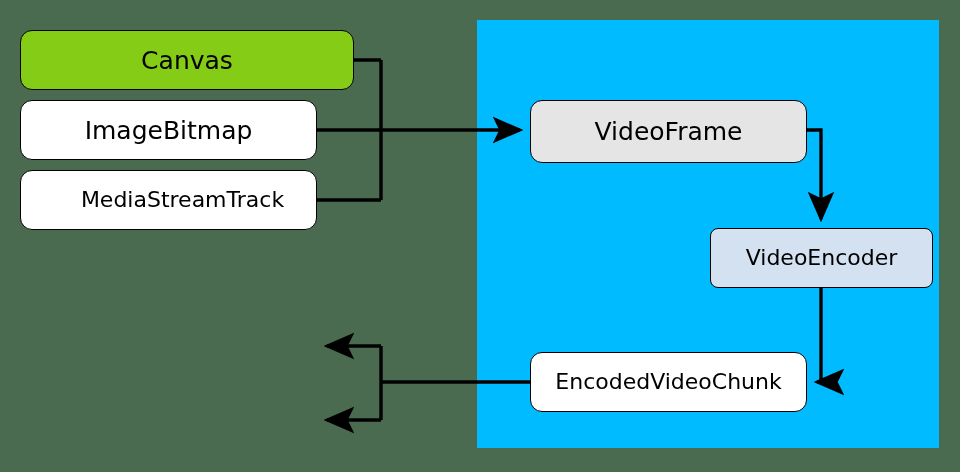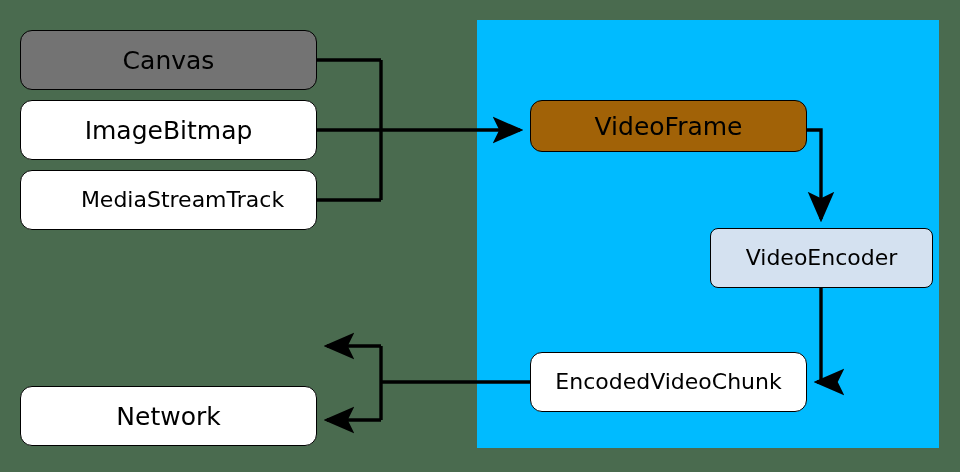--- a/index.html
+++ b/index.html
@@ -92,33 +92,30 @@
       <path d="M381,346 L381,420" stroke="#000000" stroke-width="3.4" fill="none"></path>
     </g>
     <g>
       <path d="M381,346 L327,346" stroke="#000000" stroke-width="3.4" fill="none" marker-end="url(#arrowhead)"></path>
     </g>
     <g>
       <path d="M381,420 L327,420" stroke="#000000" stroke-width="3.4" fill="none" marker-end="url(#arrowhead)"></path>
     </g>
   </svg>
 
-  <div class="node" id="node-canvas" style="left: 20px; top: 30px; width: 297px; height: 60px; background: #737373; border-color: rgb(0, 0, 0);">
+  <div class="node" id="node-canvas" style="left: 20px; top: 30px; width: 334px; height: 60px; background: #84cc16; border-color: rgb(0, 0, 0);">
     <span>Canvas</span>
   </div>
   <div class="node" id="node-imagebitmap" style="left: 20px; top: 100px; width: 297px; height: 60px; background: rgb(255, 255, 255); border-color: rgb(0, 0, 0);">
     <span>ImageBitmap</span>
   </div>
   <div class="node small" id="node-mediastreamtrack" style="left: 20px; top: 170px; width: 297px; height: 60px; background: rgb(255, 255, 255); border-color: rgb(0, 0, 0); padding-left: 28px;">
     <span>MediaStreamTrack</span>
   </div>
-  <div class="node" id="node-network" style="left: 20px; top: 386px; width: 297px; height: 60px; background: rgb(255, 255, 255); border-color: rgb(0, 0, 0);">
-    <span>Network</span>
-  </div>
-  <div class="node" id="node-videoframe" style="left: 530px; top: 100px; width: 277px; height: 52px; background: #a16207; border-color: rgb(0, 0, 0);">
+  <div class="node" id="node-videoframe" style="left: 530px; top: 100px; width: 277px; height: 63px; background: #e5e5e5; border-color: rgb(0, 0, 0);">
     <span>VideoFrame</span>
   </div>
   <div class="node rect small" id="node-videoencoder" style="left: 710px; top: 228px; width: 223px; height: 60px; background: rgb(212, 225, 240); border-color: rgb(0, 0, 0); border-radius: 8px;">
     <span>VideoEncoder</span>
   </div>
   <div class="node small" id="node-encodedvideochunk" style="left: 530px; top: 352px; width: 277px; height: 60px; background: rgb(255, 255, 255); border-color: rgb(0, 0, 0);">
     <span>EncodedVideoChunk</span>
   </div>
 
 </div>

